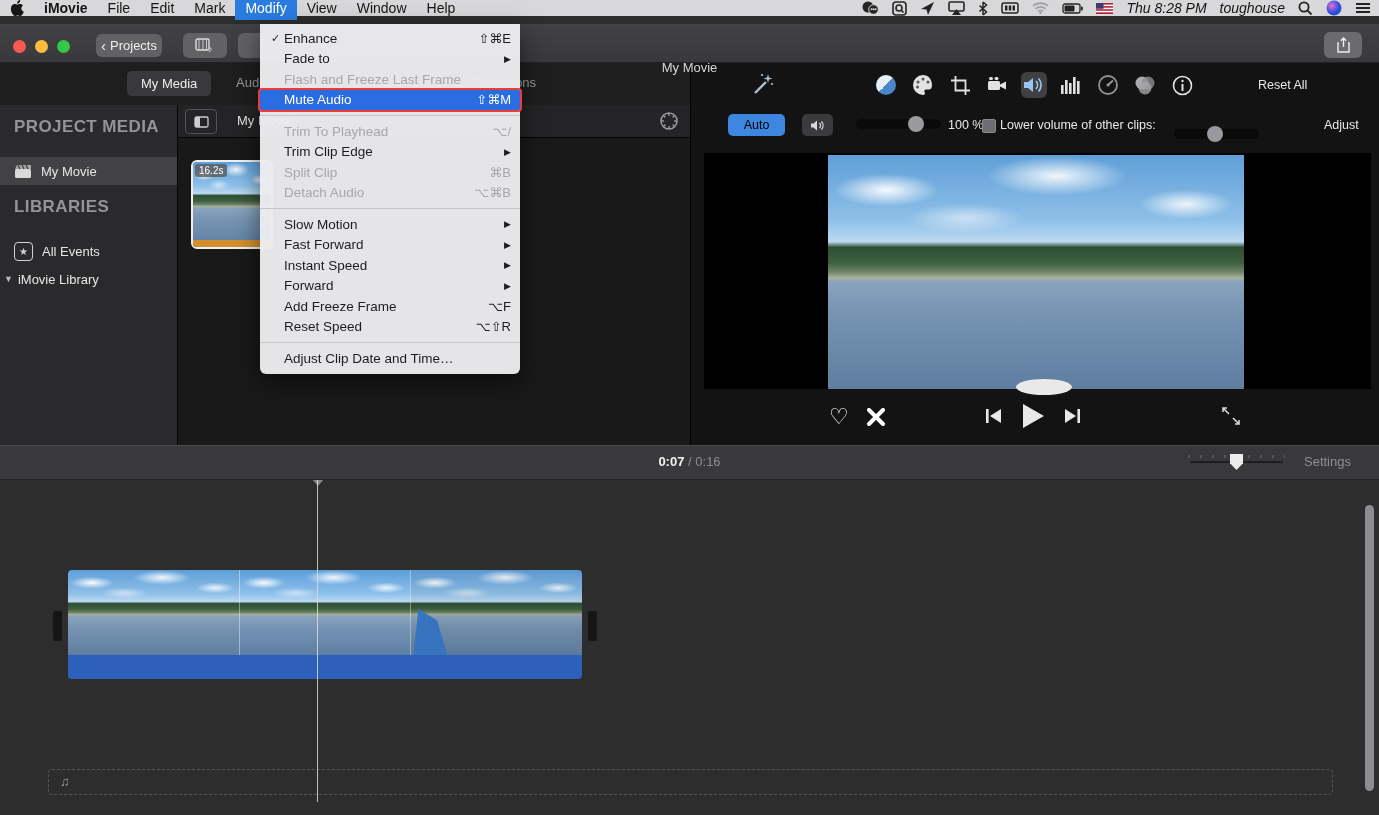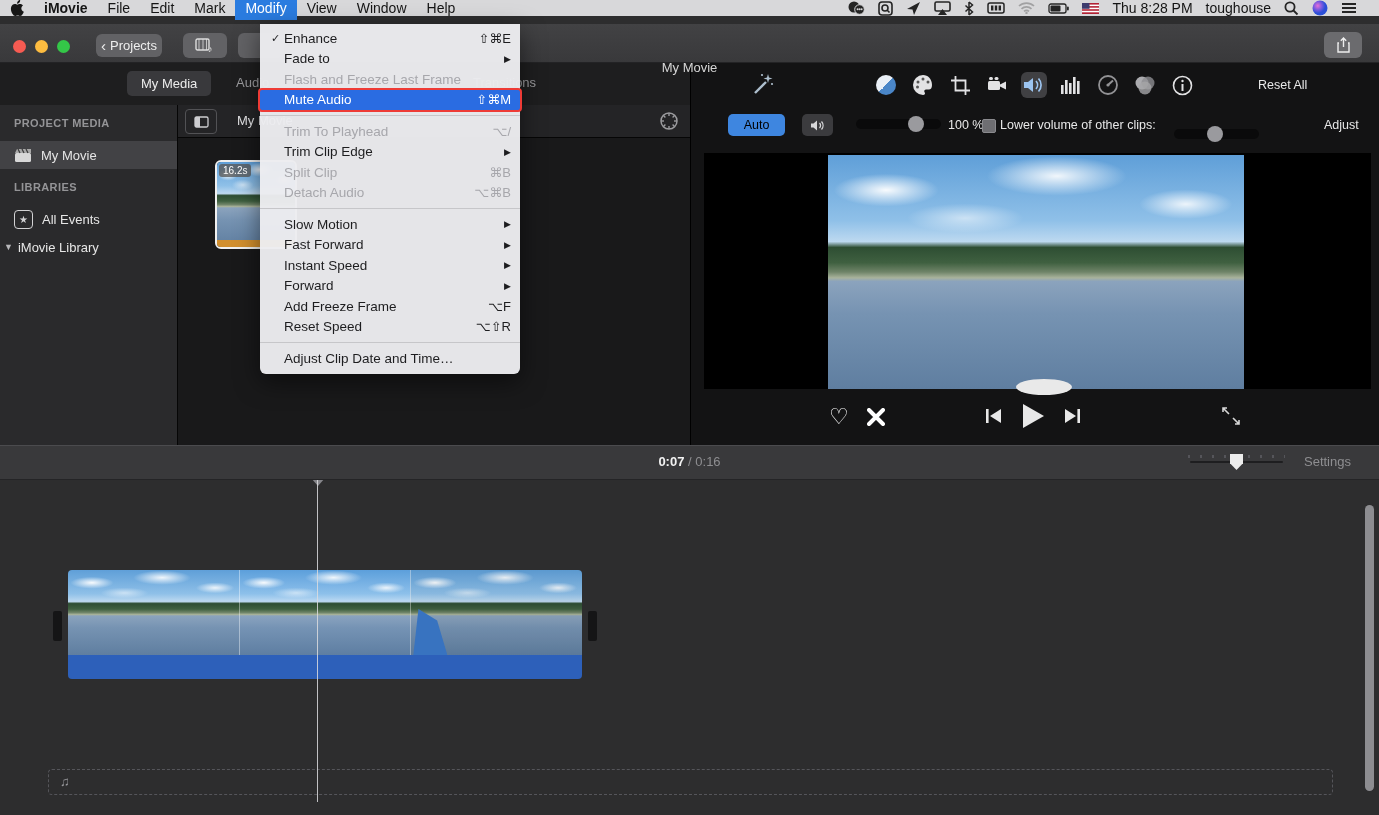--- a/index.html
+++ b/index.html
@@ -7,41 +7,41 @@
        font-family:"Liberation Sans","DejaVu Sans",sans-serif;-webkit-user-select:none;}
   .abs{position:absolute;}
   .flex{display:flex;align-items:center;}
 
   
   #menubar{left:0;top:0;width:1379px;height:16px;background:#d8d8da;z-index:50;
            display:flex;align-items:center;font-size:14px;color:#151515;}
   .mb-item{padding:0 10px;height:24px;display:flex;align-items:center;}
   .mb-item.bold{font-weight:bold;}
   .mb-item.active{background:#2a7ce0;color:#fff;}
-  #mb-right{margin-left:auto;display:flex;align-items:center;gap:13px;padding-right:22px;}
+  #mb-right{margin-left:auto;display:flex;align-items:center;gap:13px;padding-right:8px;font-style:italic;}
   #mb-right svg{display:block;}
   .mb-text{font-size:14px;color:#141414;}
 
   
   #titlebar{left:0;top:24px;width:1379px;height:38px;z-index:10;
             background:linear-gradient(#424244,#39393b);border-bottom:1px solid #232325;}
   .tl{width:13px;height:13px;border-radius:50%;position:absolute;top:16px;}
   .btn-gray{background:#626265;border-radius:6px;color:#eee;display:flex;align-items:center;
             justify-content:center;font-size:13px;gap:4px;}
   #win-title{left:0;top:36px;width:1379px;text-align:center;color:#d6d6d6;font-size:13px;}
 
   
   #tabs-strip{left:0;top:62px;width:690px;height:43px;background:#1e1e1f;z-index:5;}
   .tab{position:absolute;top:13px;font-size:13px;color:#9a9a9d;}
   .tab.sel{top:9px;background:#39393c;border-radius:5px;padding:5px 14px;color:#ececec;}
   #media-header{left:178px;top:105px;width:512px;height:32px;background:#242426;
                 border-bottom:1px solid #060606;z-index:4;}
   #sidebar{left:0;top:105px;width:177px;height:340px;background:#2a2a2c;
            border-right:1px solid #060606;z-index:4;color:#e6e6e6;font-size:13px;}
-  .sb-head{color:#949497;font-size:11px;font-weight:bold;letter-spacing:.4px;padding:12px 0 12px 14px;}
+  .sb-head{color:#949497;font-size:17px;font-weight:bold;letter-spacing:.4px;padding:12px 0 20px 14px;}
   .sb-row{display:flex;align-items:center;gap:9px;height:28px;padding-left:14px;}
   .sb-row.sel{background:#424245;}
   #media-area{left:178px;top:137px;width:512px;height:308px;background:#19191a;z-index:3;}
   #search-field{position:absolute;left:505px;top:110px;width:148px;height:22px;background:#101011;
                 border-radius:11px;border:none;color:#cfcfcf;font-size:13px;padding:0 10px 0 26px;
                 font-family:"Liberation Sans","DejaVu Sans",sans-serif;}
   #search-field::placeholder{color:#8b8b8e;}
 
   
   .lake{background:
@@ -239,21 +239,21 @@
     <span style="width:17px;height:17px;border:1.5px solid #d2d2d4;border-radius:4px;display:flex;align-items:center;justify-content:center;font-size:10px;color:#d2d2d4;">★</span>
     <span>All Events</span>
   </div>
   <div class="sb-row" style="padding-left:4px;gap:5px;">
     <span style="font-size:9px;color:#b8b8bb;">▼</span>
     <span>iMovie Library</span>
   </div>
 </div>
 
 <div id="media-area" class="abs">
-  <div class="abs" style="left:13px;top:23px;width:78px;height:85px;border:2px solid #f0f0f0;border-radius:6px;overflow:hidden;margin-left:24px;">
+  <div class="abs" style="left:13px;top:23px;width:78px;height:85px;border:2px solid #f0f0f0;border-radius:6px;overflow:hidden;">
     <div class="lake" style="position:absolute;inset:0;"></div>
     <div class="abs" style="left:0;right:0;bottom:0;height:7px;background:#d28f2e;"></div>
     <div class="abs" style="left:2px;top:2px;background:rgba(90,90,90,.8);color:#fff;font-size:10px;padding:1px 4px;border-radius:3px;">16.2s</div>
   </div>
 </div>
 
 <div id="inspector" class="abs">
 
   <div class="abs" style="left:60px;top:10px;">
     <svg width="24" height="24" viewBox="0 0 24 24">

